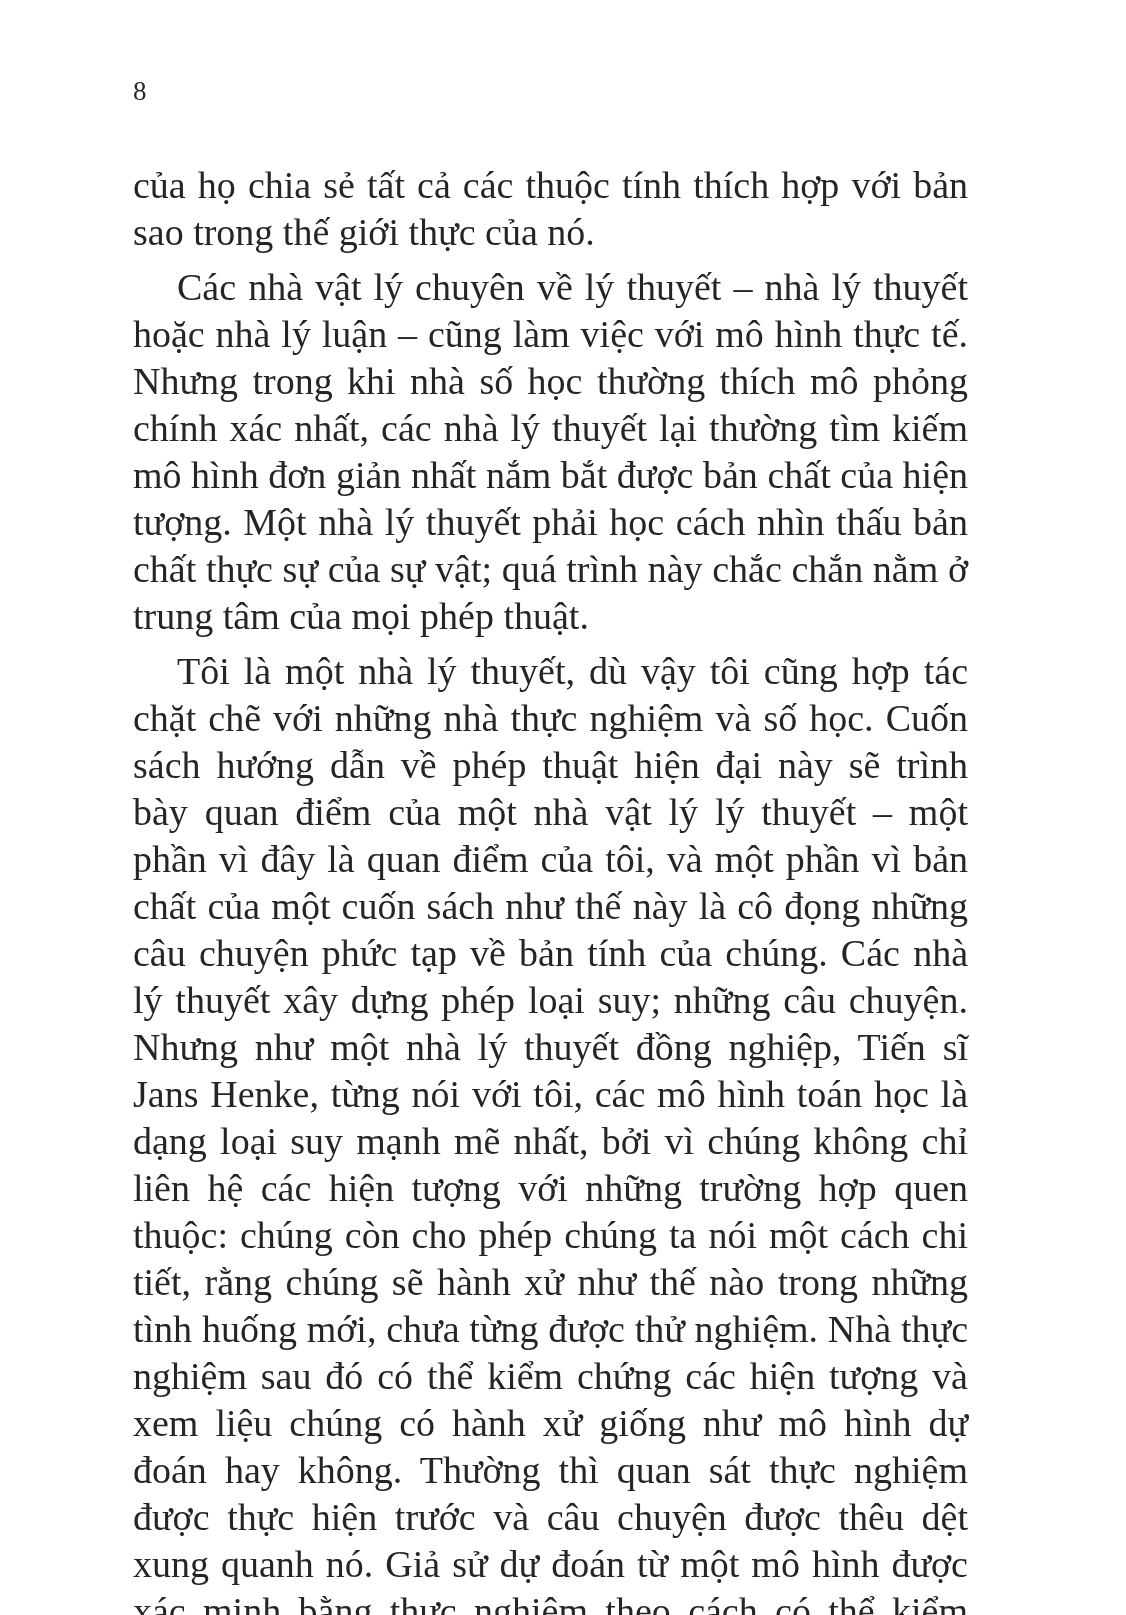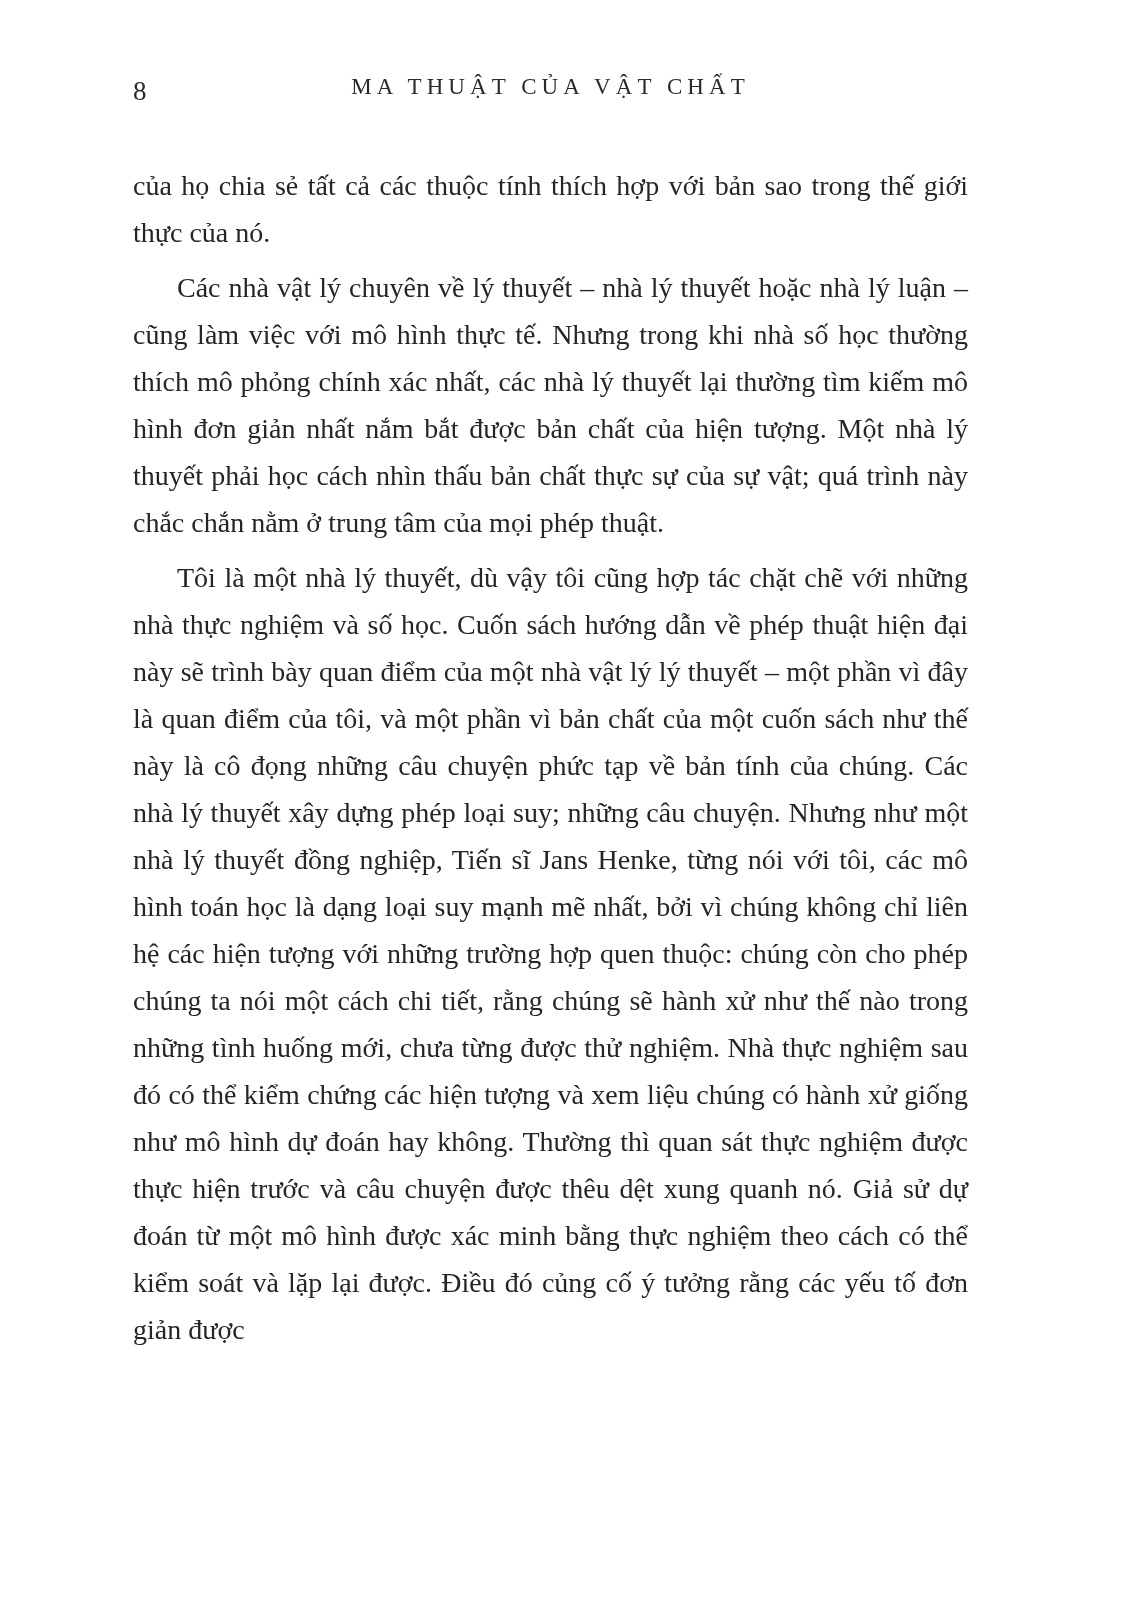--- a/index.html
+++ b/index.html
@@ -33,41 +33,40 @@
   .running-title {
     display: block;
     text-align: center;
     font-size: 23px;
     letter-spacing: 0.22em;
     color: #2a2a2a;
     white-space: nowrap;
   }
   .page-body p {
     margin: 0;
-    font-size: 28px;
+    font-size: 38px;
     line-height: 47px;
     text-align: justify;
     color: #252525;
   }
   .page-body p + p {
     margin-top: 10px;
   }
   .page-body p.indent {
     text-indent: 44px;
     margin-top: 8px;
   }
 </style>
 </head>
 <body>
 
 <div class="page">
 
   <header class="page-header">
     <span class="page-number">8</span>
-    <span class="running-title">MA THUẬT CỦA VẬT CHẤT</span>
   </header>
 
   <main class="page-body">
     <p>của họ chia sẻ tất cả các thuộc tính thích hợp với bản sao trong thế giới thực của nó.</p>
     <p class="indent">Các nhà vật lý chuyên về lý thuyết – nhà lý thuyết hoặc nhà lý luận – cũng làm việc với mô hình thực tế. Nhưng trong khi nhà số học thường thích mô phỏng chính xác nhất, các nhà lý thuyết lại thường tìm kiếm mô hình đơn giản nhất nắm bắt được bản chất của hiện tượng. Một nhà lý thuyết phải học cách nhìn thấu bản chất thực sự của sự vật; quá trình này chắc chắn nằm ở trung tâm của mọi phép thuật.</p>
     <p class="indent">Tôi là một nhà lý thuyết, dù vậy tôi cũng hợp tác chặt chẽ với những nhà thực nghiệm và số học. Cuốn sách hướng dẫn về phép thuật hiện đại này sẽ trình bày quan điểm của một nhà vật lý lý thuyết – một phần vì đây là quan điểm của tôi, và một phần vì bản chất của một cuốn sách như thế này là cô đọng những câu chuyện phức tạp về bản tính của chúng. Các nhà lý thuyết xây dựng phép loại suy; những câu chuyện. Nhưng như một nhà lý thuyết đồng nghiệp, Tiến sĩ Jans Henke, từng nói với tôi, các mô hình toán học là dạng loại suy mạnh mẽ nhất, bởi vì chúng không chỉ liên hệ các hiện tượng với những trường hợp quen thuộc: chúng còn cho phép chúng ta nói một cách chi tiết, rằng chúng sẽ hành xử như thế nào trong những tình huống mới, chưa từng được thử nghiệm. Nhà thực nghiệm sau đó có thể kiểm chứng các hiện tượng và xem liệu chúng có hành xử giống như mô hình dự đoán hay không. Thường thì quan sát thực nghiệm được thực hiện trước và câu chuyện được thêu dệt xung quanh nó. Giả sử dự đoán từ một mô hình được xác minh bằng thực nghiệm theo cách có thể kiểm soát và lặp lại được. Điều đó củng cố ý tưởng rằng các yếu tố đơn giản được</p>
   </main>
 
 </div>
 

